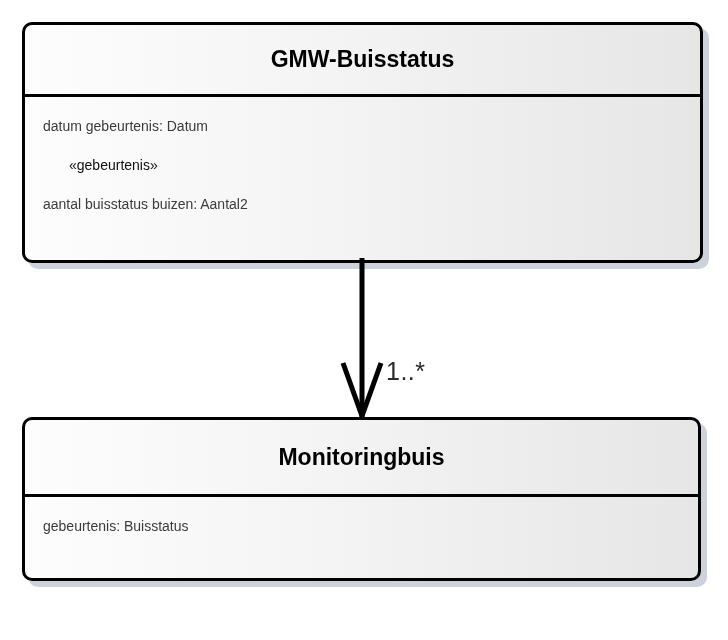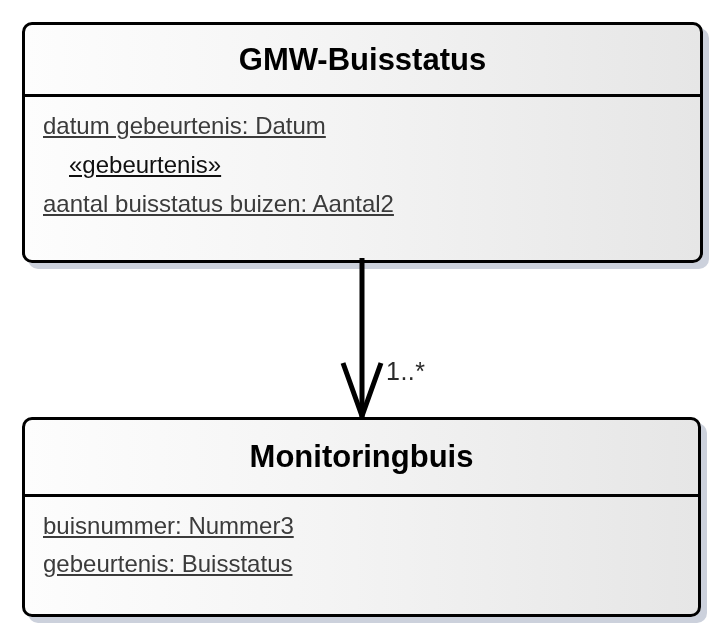--- a/index.html
+++ b/index.html
@@ -30,39 +30,38 @@
   .uml-title-bar {
     box-sizing: border-box;
     width: 100%;
     border-bottom: 3px solid #000000;
     display: flex;
     align-items: center;
     justify-content: center;
   }
 
   .uml-title {
-    font-size: 31px;
+    font-size: 23px;
     font-weight: bold;
     color: #000000;
     letter-spacing: 0px;
     white-space: nowrap;
   }
 
   .uml-body {
     box-sizing: border-box;
     width: 100%;
     padding: 10px 0 0 18px;
   }
 
   .uml-attr {
-    font-size: 24px;
+    font-size: 14px;
     color: #3b3b3b;
     line-height: 38px;
     white-space: nowrap;
-    text-decoration: underline;
   }
 
   .uml-attr.stereotype {
     color: #101010;
     padding-left: 26px;
     line-height: 40px;
   }
 
   
   #class-gmw-buisstatus {
@@ -70,21 +69,21 @@
     top: 22px;
     width: 681px;
     height: 241px;
   }
   #class-gmw-buisstatus .uml-title-bar { height: 72px; }
 
   #class-monitoringbuis {
     left: 22px;
     top: 417px;
     width: 679px;
-    height: 200px;
+    height: 164px;
   }
   #class-monitoringbuis .uml-title-bar { height: 77px; }
 
   
   #association-arrow {
     position: absolute;
     left: 330px;
     top: 258px;
     width: 130px;
     height: 165px;
@@ -125,18 +124,17 @@
 
   <div id="multiplicity-label">1..*</div>
 
   <div class="uml-class" id="class-monitoringbuis">
 
     <div class="uml-title-bar">
       <span class="uml-title">Monitoringbuis</span>
     </div>
 
     <div class="uml-body">
-      <div class="uml-attr">buisnummer: Nummer3</div>
       <div class="uml-attr">gebeurtenis: Buisstatus</div>
     </div>
   </div>
 
 </div>
 
 </body></html>

